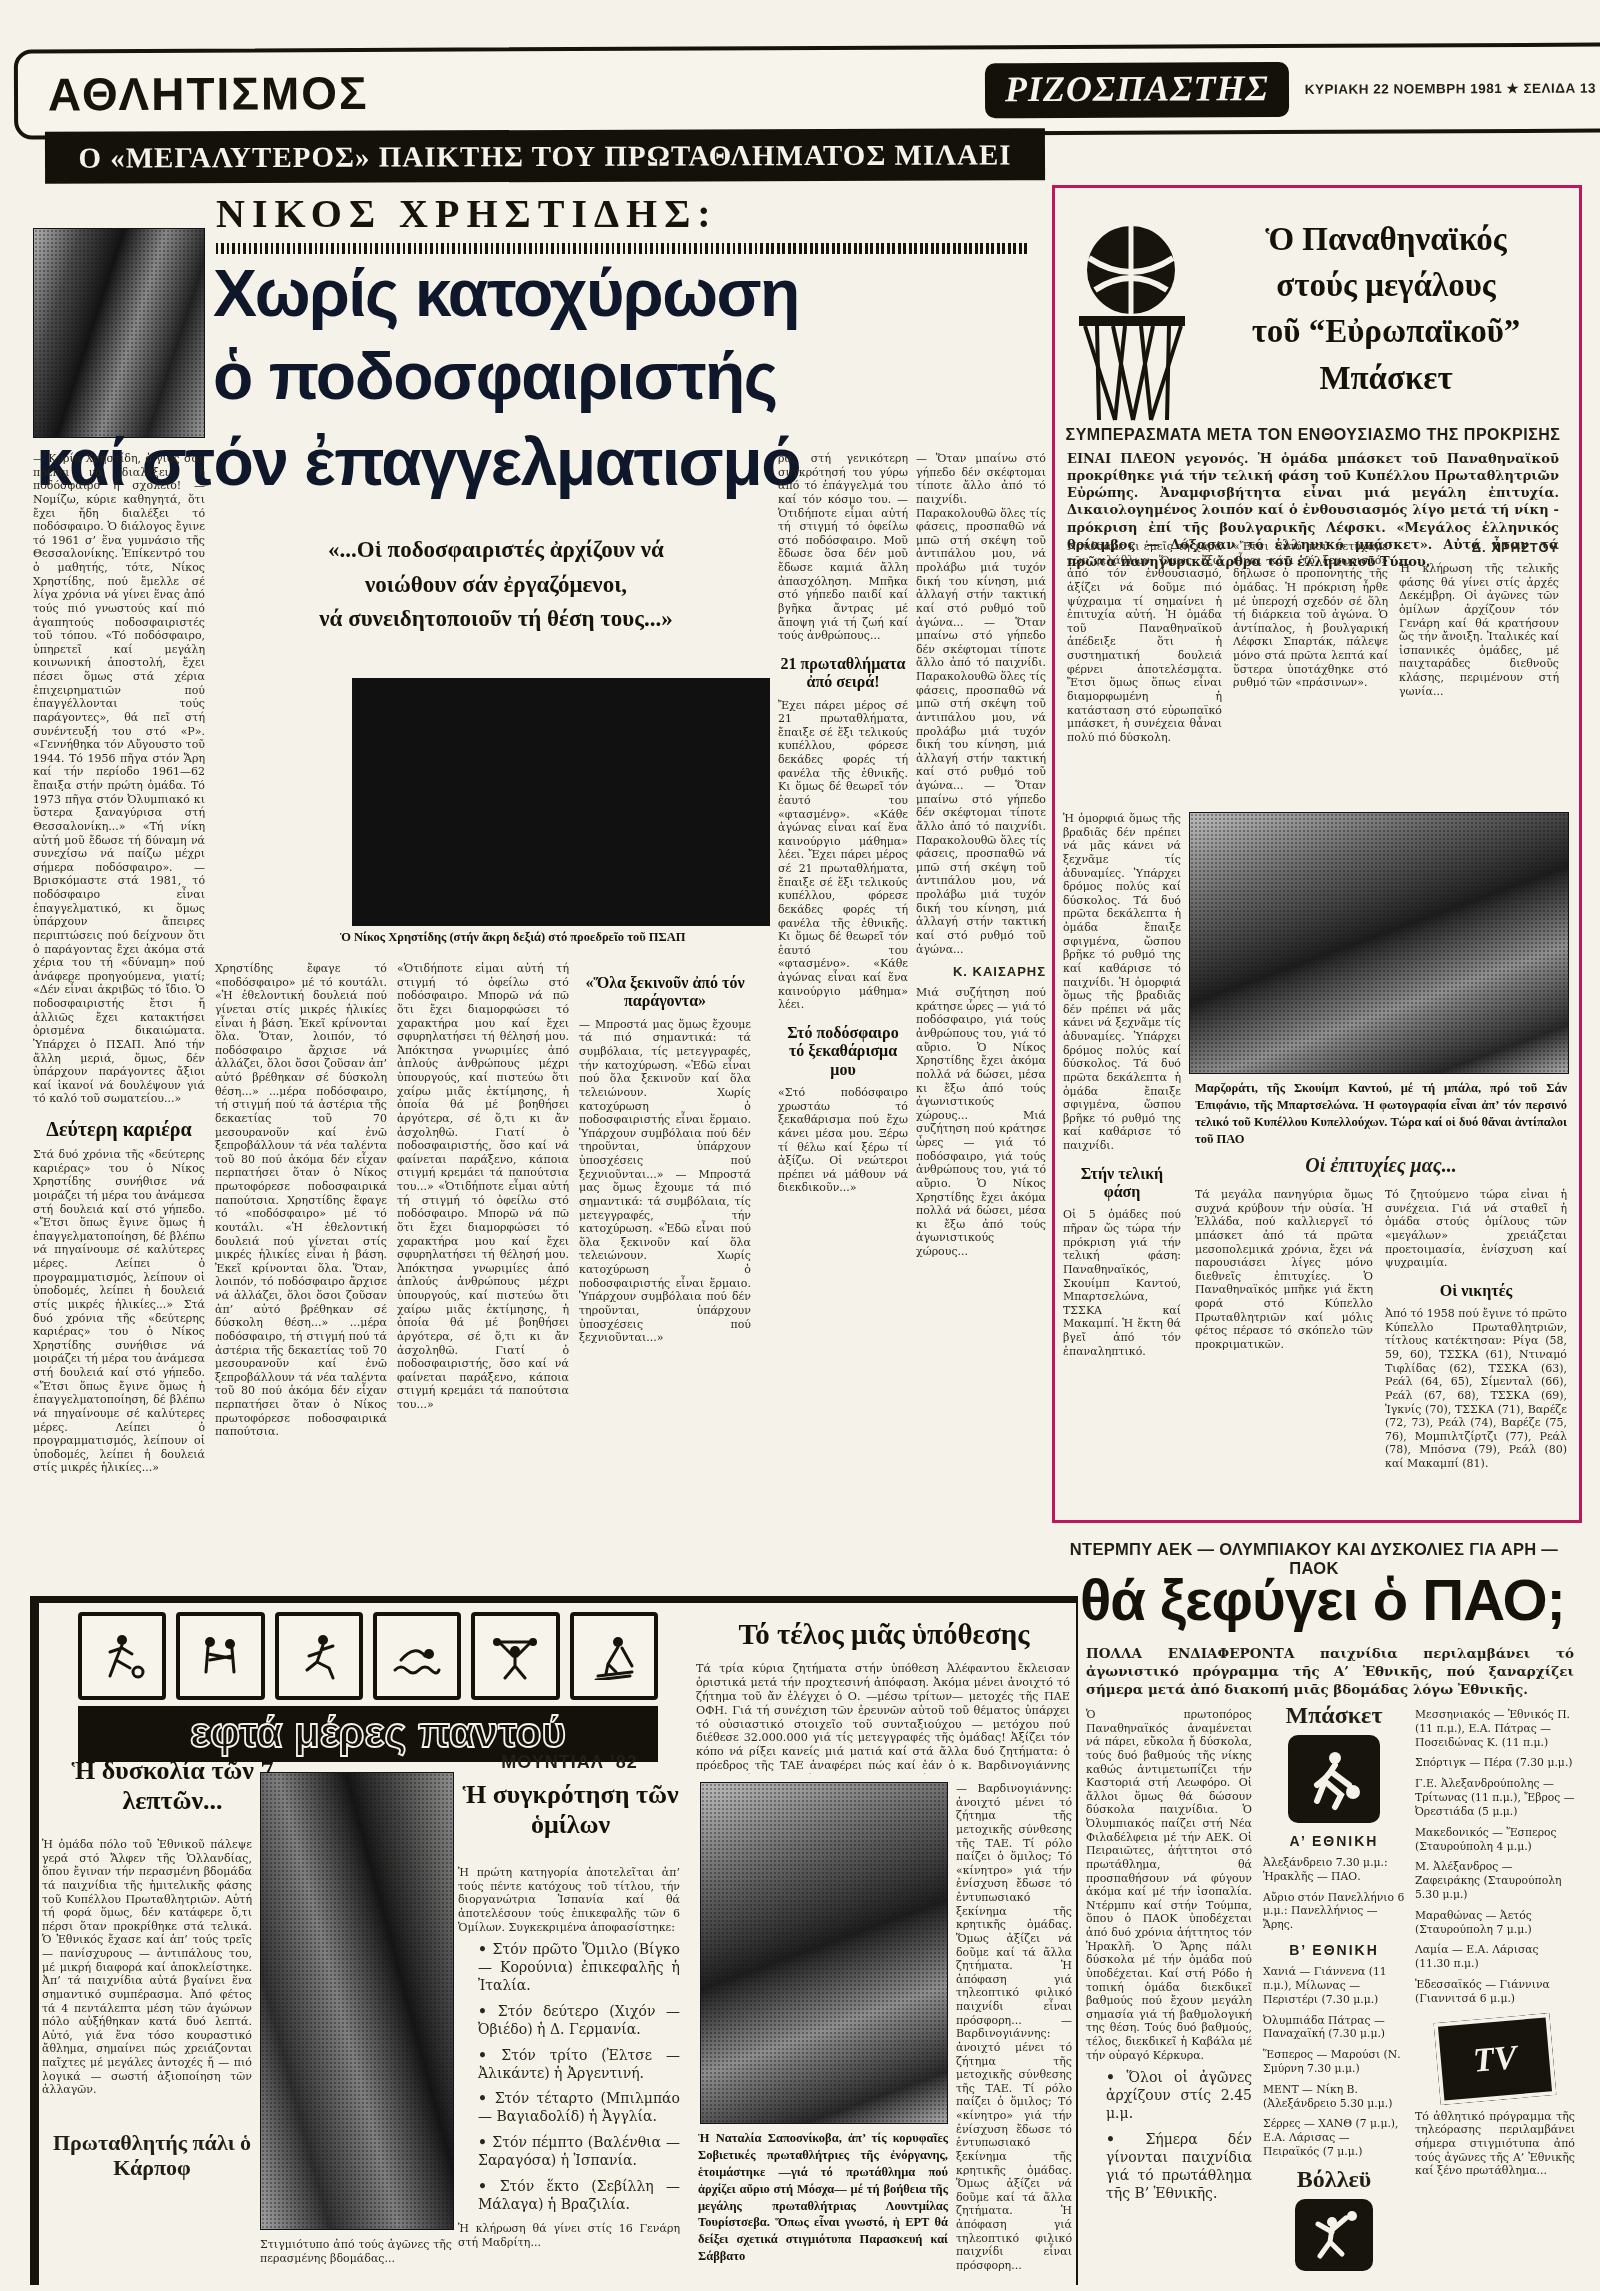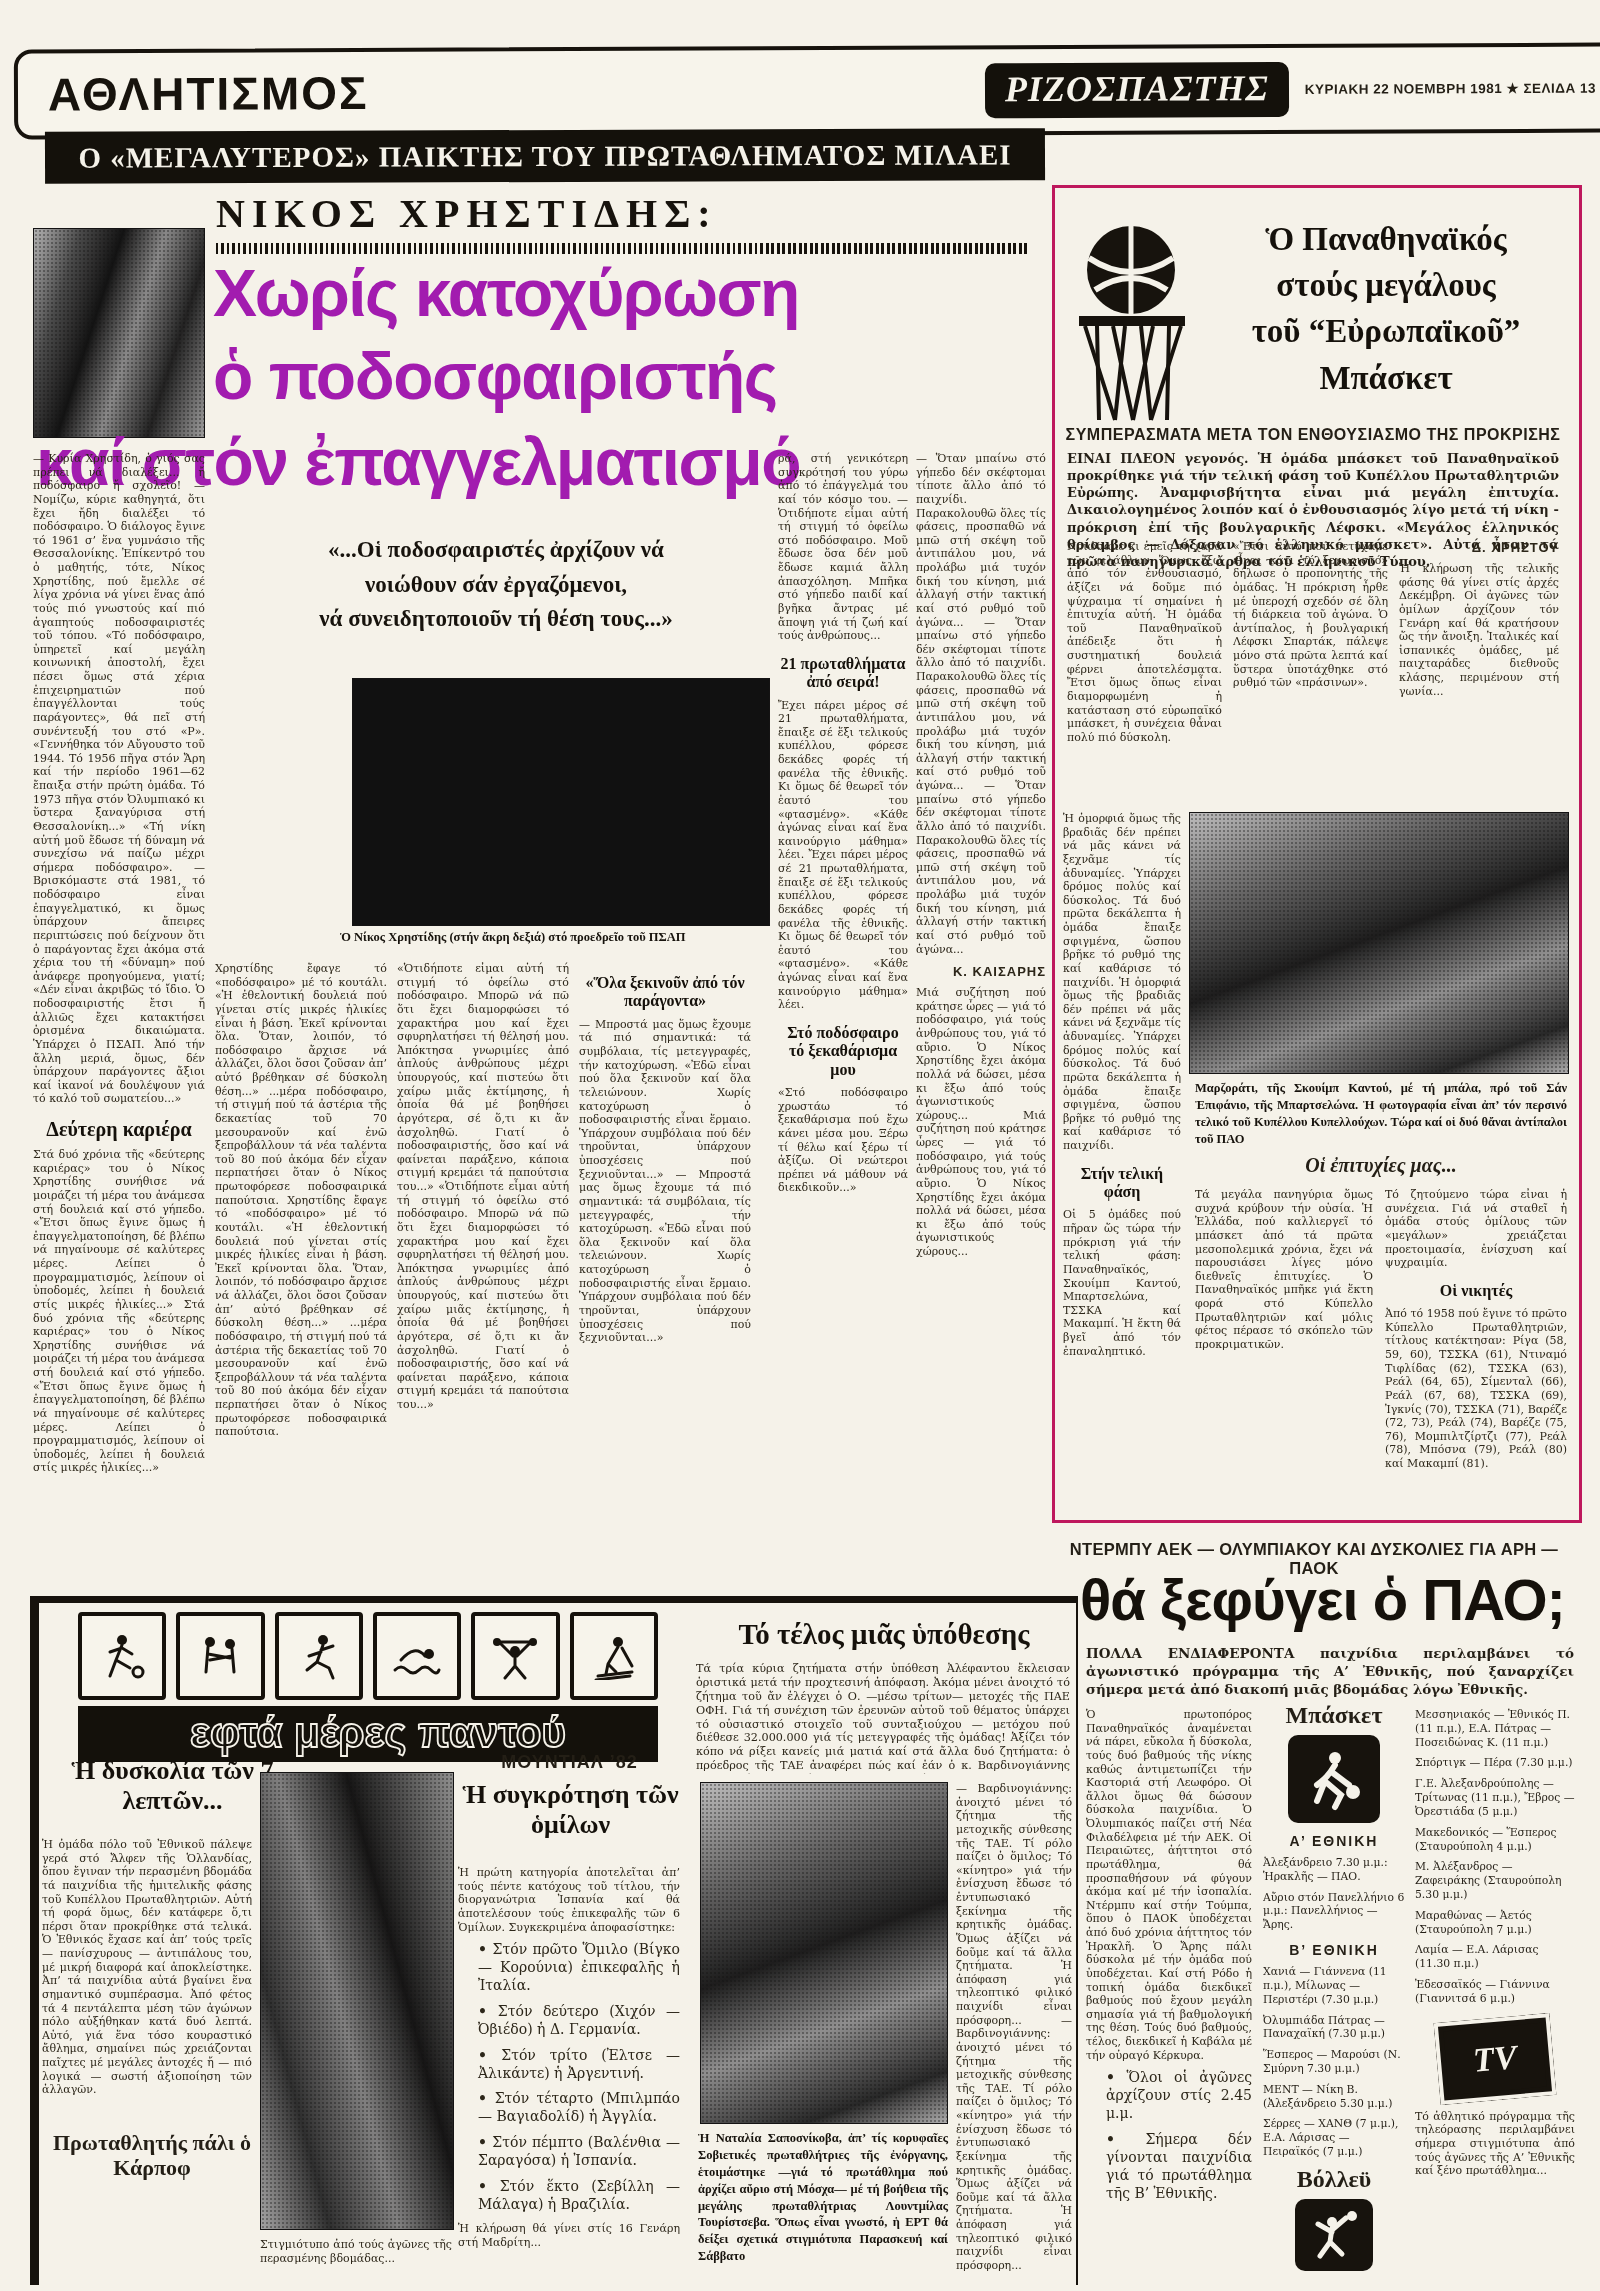--- a/index.html
+++ b/index.html
@@ -14,21 +14,21 @@
   .mast{background:#14110b;border-radius:10px;color:#f6f3ea;padding:5px 20px 8px;
         font:italic 700 36px "Liberation Serif",serif;letter-spacing:1px;}
   .dateline{font:700 13.5px "Liberation Sans",sans-serif;margin-left:16px;letter-spacing:.5px;}
   .head-right{display:flex;align-items:center;}
 
   
   .banner{background:#14110b;color:#f5f2e9;font:700 29px "Liberation Serif",serif;
           text-align:center;line-height:52px;letter-spacing:1px;transform:rotate(-0.2deg);}
   .byline{font:700 40px "Liberation Serif",serif;letter-spacing:7px;color:#17130d;white-space:nowrap;}
   .hatch{height:11px;background:repeating-linear-gradient(90deg,#17130d 0 2.5px,transparent 2.5px 5.5px);}
-  .h1{font:700 66px "Liberation Sans",sans-serif;letter-spacing:-1.5px;color:#a21caf;white-space:nowrap;}
+  .h1{font:700 66px "Liberation Sans",sans-serif;letter-spacing:-1.5px;color:#0f172a;white-space:nowrap;}
   .quote{font:700 23px "Liberation Serif",serif;text-align:center;line-height:1.5;color:#17130d;}
   .cap{font:700 12.5px "Liberation Serif",serif;color:#17130d;}
 
   .bodycol{font-size:11px;line-height:1.24;text-align:justify;color:#2c2619;}
   .bodycol > div{margin-bottom:7px;}
   .sub{font:700 20px "Liberation Serif",serif;text-align:center;line-height:1.15;margin:12px 0 9px;color:#15110b;}
   .sub.small{font-size:16px;}
   .sig{font:700 13px "Liberation Sans",sans-serif;text-align:right;letter-spacing:1px;margin:8px 0;}
 
   

